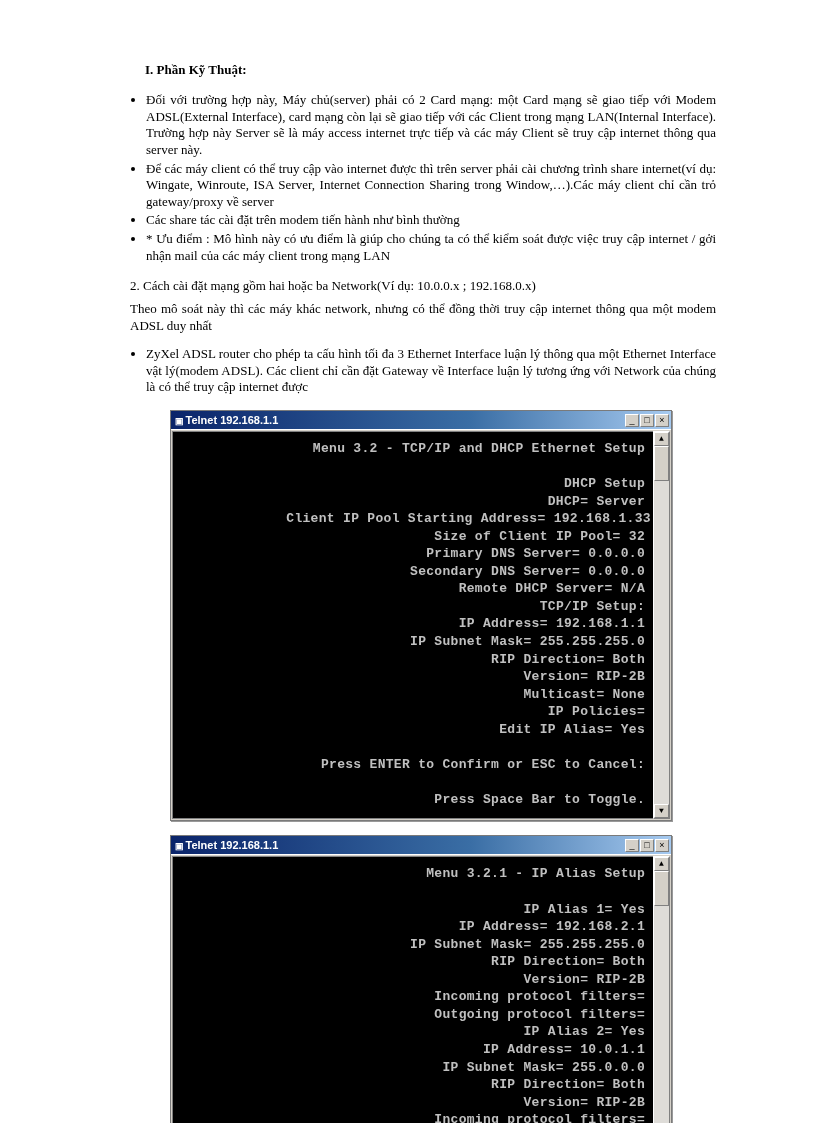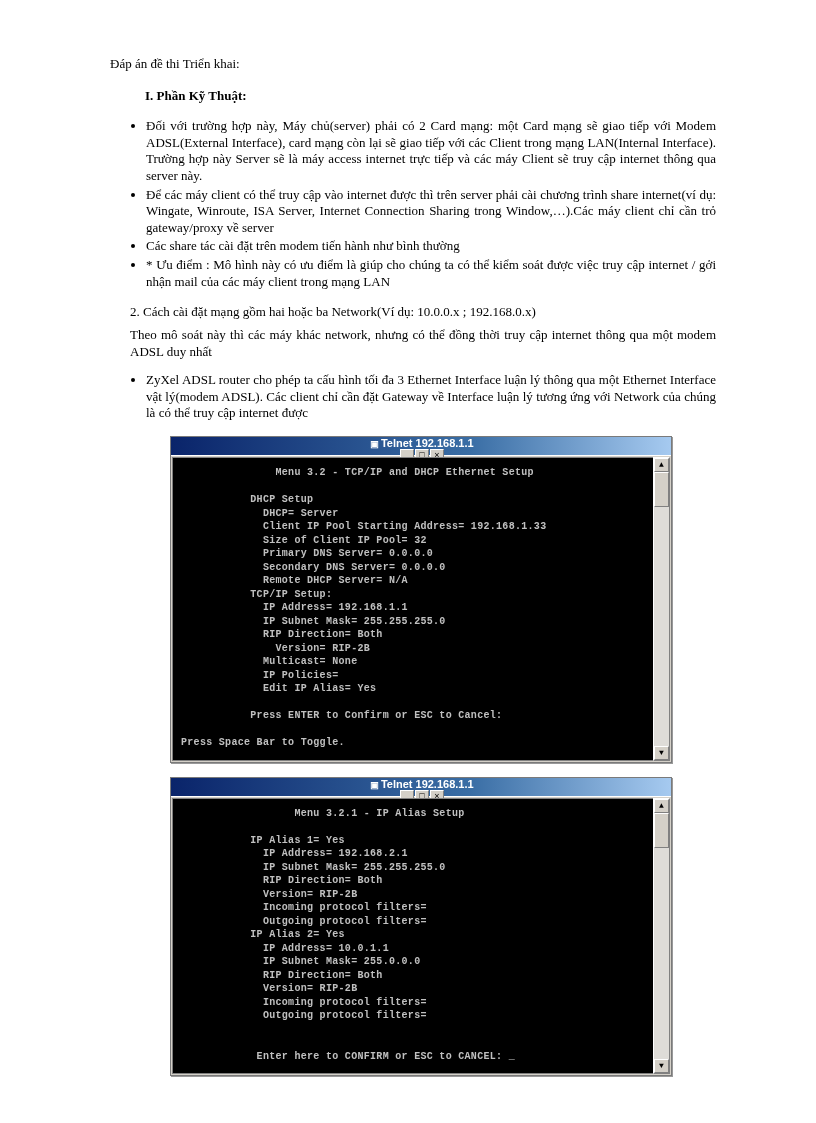--- a/index.html
+++ b/index.html
@@ -48,21 +48,20 @@
     box-shadow: 1px 1px 0 #999;
     font-family: "Lucida Console","Courier New",monospace;
   }
   .titlebar {
     display: flex;
     align-items: center;
     justify-content: space-between;
     background: linear-gradient(90deg,#0a246a 0%,#3a6ea5 60%,#a6caf0 100%);
     height: 18px;
     padding: 0 2px 0 4px;
-    flex-direction: column;
   }
   .titlebar-text {
     color: #fff;
     font-size: 11px;
     font-weight: bold;
     font-family: Tahoma, sans-serif;
   }
   .titlebar-btns {
     display: flex;
     gap: 1px;
@@ -83,30 +82,31 @@
   }
   .term-body {
     display: flex;
     background: #d4d0c8;
     border-top: 1px solid #fff;
   }
   .term-console {
     flex: 1;
     background: #000;
     color: #c0c0c0;
-    font-size: 10px;
+    font-size: 13px;
     line-height: 1.35;
     padding: 8px 8px 10px 8px;
     white-space: pre;
     overflow: hidden;
     border: 1px solid #808080;
     border-right: none;
     margin: 1px 0 1px 1px;
     font-weight: bold;
     letter-spacing: 0.3px;
+    text-align: right;
   }
   .scrollbar {
     width: 15px;
     background: #d4d0c8;
     display: flex;
     flex-direction: column;
     border: 1px solid #fff;
     border-right-color: #808080;
     border-bottom-color: #808080;
     margin: 1px 1px 1px 0;
@@ -138,21 +138,20 @@
     border-top-color: #fff;
     border-left-color: #fff;
     box-sizing: border-box;
   }
 </style>
 </head>
 <body>
 
 <div class="page">
 
-  <div class="title-line">Đáp án đề thi Triển khai:</div>
 
   <div class="section-heading">I.   Phần Kỹ Thuật:</div>
 
 
   <ul class="bullets">
     <li>Đối với trường hợp này, Máy chủ(server) phải có 2 Card mạng: một Card mạng sẽ giao tiếp với Modem ADSL(External Interface), card mạng còn lại sẽ giao tiếp với các Client trong mạng LAN(Internal Interface). Trường hợp này Server sẽ là máy access internet trực tiếp và các máy Client sẽ truy cập internet thông qua server này.</li>
     <li>Để các máy client có thể truy cập vào internet được thì trên server phải cài chương trình share internet(ví dụ: Wingate, Winroute, ISA Server, Internet Connection Sharing trong Window,…).Các máy client chỉ cần trỏ gateway/proxy về server</li>
     <li>Các share tác cài đặt trên modem tiến hành như bình thường</li>
     <li>* Ưu điểm : Mô hình này có ưu điểm là giúp cho chúng ta có thể kiểm soát được việc truy cập internet / gởi nhận mail của các máy client trong mạng LAN</li>
   </ul>

